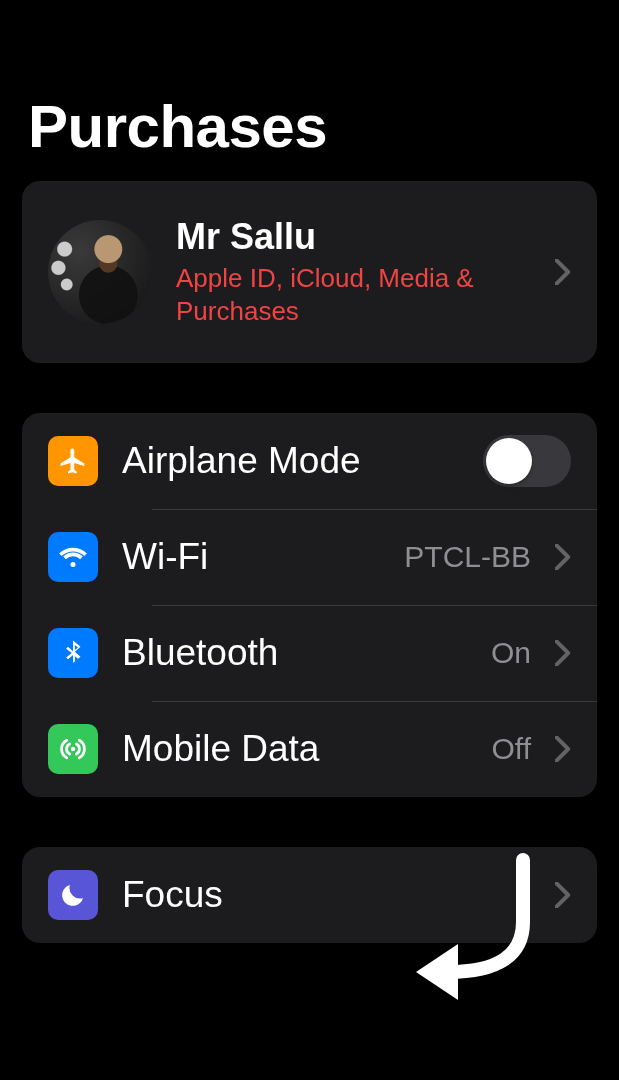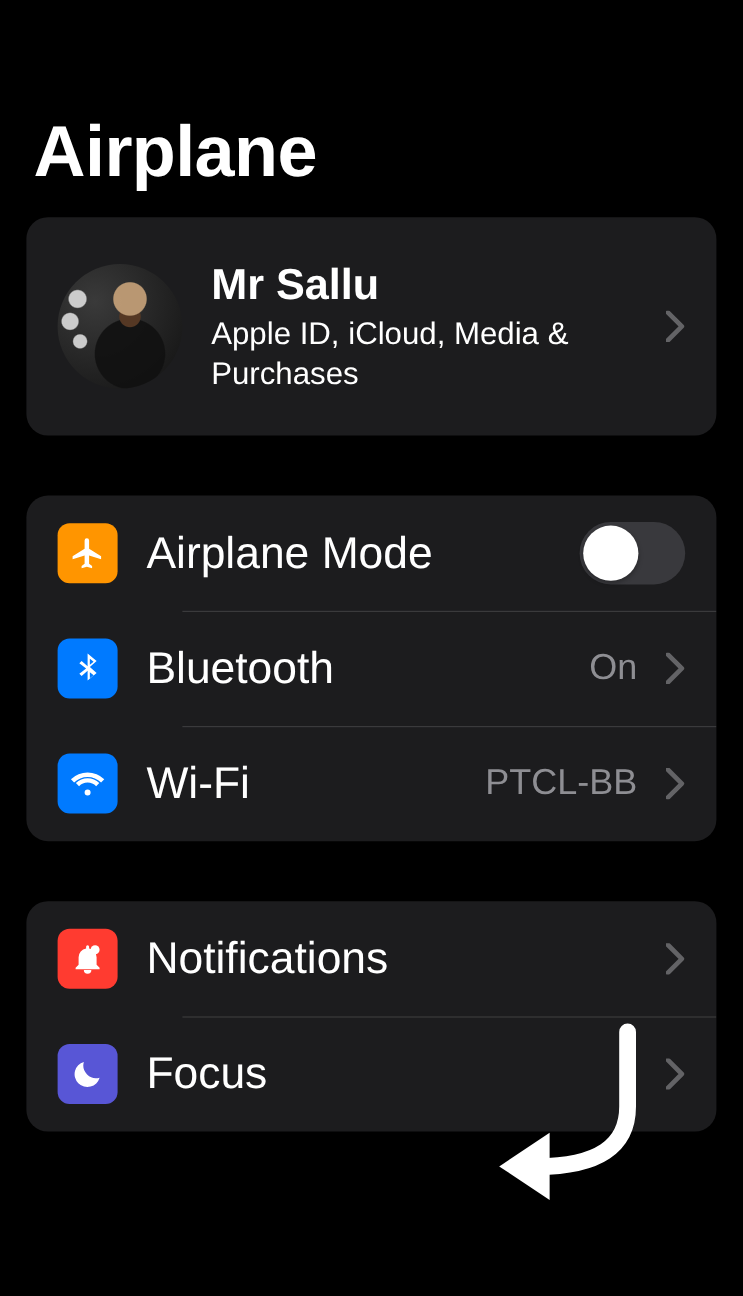--- a/index.html
+++ b/index.html
@@ -82,21 +82,21 @@
       radial-gradient(circle at 58% 42%, #5a3a24 0 10%, transparent 11%),
       radial-gradient(circle at 58% 72%, #111 0 30%, transparent 31%),
       radial-gradient(circle at 16% 28%, #ddd 0 6%, transparent 7%),
       radial-gradient(circle at 10% 46%, #ddd 0 6%, transparent 7%),
       radial-gradient(circle at 18% 62%, #ddd 0 5%, transparent 6%);
     mix-blend-mode: normal;
     opacity:0.9;
   }
   .profile-text { display: flex; flex-direction: column; gap: 6px; flex:1; }
   .profile-name { font-size: 36px; font-weight: 700; line-height:1.1;}
-  .profile-sub  { font-size: 26px; color: #ffffff; line-height:1.25; max-width: 320px;}
+  .profile-sub  { font-size: 26px; color: #ef4444; line-height:1.25; max-width: 320px;}
   .icon-box {
     width: 50px;
     height: 50px;
     border-radius: 10px;
     display: flex;
     align-items: center;
     justify-content: center;
     flex: 0 0 auto;
   }
   .icon-box svg { width: 30px; height: 30px; display:block; }
@@ -135,21 +135,21 @@
   .bg-indigo { background: var(--indigo); }
   
   .annotation-arrow {
     position: absolute;
     pointer-events: none;
   }
 </style>
 </head>
 <body>
 
-<div class="page-title">Airplane</div>
+<div class="page-title">Purchases</div>
 
 <div class="group">
   <div class="row profile-row">
     <div class="avatar"></div>
     <div class="profile-text">
       <div class="profile-name">Mr Sallu</div>
       <div class="profile-sub">Apple ID, iCloud, Media &amp; Purchases</div>
     </div>
     <span class="chevron">
       <svg viewBox="0 0 12 20">
@@ -167,62 +167,68 @@
         </svg>
     </span>
     <span class="row-label">Airplane Mode</span>
     <span class="toggle">
         <span class="knob"></span>
       </span>
   </div>
   <div class="row">
     <span class="icon-box bg-blue">
       <svg viewBox="0 0 24 24">
+          <path fill="#fff" d="M12 20a2 2 0 1 0 0-4 2 2 0 0 0 0 4zm-5.7-6.3a8 8 0 0 1 11.4 0l2.1-2.1a11 11 0 0 0-15.6 0l2.1 2.1zM.9 9.1a16 16 0 0 1 22.2 0l-2.1 2.1a13 13 0 0 0-18 0L.9 9.1z"></path>
+        </svg>
+    </span>
+    <span class="row-label">Wi-Fi</span>
+    <span class="row-value">PTCL-BB</span>
+    <span class="chevron">
+        <svg viewBox="0 0 12 20">
+          <path d="M1 1 L10 10 L1 19" fill="none" stroke="#636366" stroke-width="3" stroke-linecap="round" stroke-linejoin="round"></path>
+        </svg>
+      </span>
+  </div>
+  <div class="row">
+    <span class="icon-box bg-blue">
+      <svg viewBox="0 0 24 24">
           <path fill="#fff" d="M12 2l6 5-4.5 4 4.5 4-6 5V13.5L8 17l-1.5-1.5L11 12 6.5 8.5 8 7l4 3.5V2zm1.5 3.5v4L16 7.5l-2.5-2zm0 9v4l2.5-2-2.5-2z"></path>
         </svg>
     </span>
     <span class="row-label">Bluetooth</span>
     <span class="row-value">On</span>
     <span class="chevron">
         <svg viewBox="0 0 12 20">
           <path d="M1 1 L10 10 L1 19" fill="none" stroke="#636366" stroke-width="3" stroke-linecap="round" stroke-linejoin="round"></path>
         </svg>
       </span>
   </div>
   <div class="row">
-    <span class="icon-box bg-blue">
-      <svg viewBox="0 0 24 24">
-          <path fill="#fff" d="M12 20a2 2 0 1 0 0-4 2 2 0 0 0 0 4zm-5.7-6.3a8 8 0 0 1 11.4 0l2.1-2.1a11 11 0 0 0-15.6 0l2.1 2.1zM.9 9.1a16 16 0 0 1 22.2 0l-2.1 2.1a13 13 0 0 0-18 0L.9 9.1z"></path>
-        </svg>
-    </span>
-    <span class="row-label">Wi-Fi</span>
-    <span class="row-value">PTCL-BB</span>
+    <span class="icon-box bg-green">
+      <svg viewBox="0 0 24 24">
+          <g fill="none" stroke="#fff" stroke-width="2.2" stroke-linecap="round">
+            <path d="M7 5a8 8 0 0 0 0 14"></path>
+            <path d="M17 5a8 8 0 0 1 0 14"></path>
+            <path d="M9.3 8a4.5 4.5 0 0 0 0 8"></path>
+            <path d="M14.7 8a4.5 4.5 0 0 1 0 8"></path>
+          </g>
+          <circle cx="12" cy="12" r="1.8" fill="#fff"></circle>
+        </svg>
+    </span>
+    <span class="row-label">Mobile Data</span>
+    <span class="row-value">Off</span>
     <span class="chevron">
         <svg viewBox="0 0 12 20">
           <path d="M1 1 L10 10 L1 19" fill="none" stroke="#636366" stroke-width="3" stroke-linecap="round" stroke-linejoin="round"></path>
         </svg>
       </span>
   </div>
 </div>
 
 <div class="group" style="margin-bottom:0;">
-  <div class="row">
-    <span class="icon-box bg-red">
-      <svg viewBox="0 0 24 24">
-          <path fill="#fff" d="M12 22a2.5 2.5 0 0 0 2.5-2.5h-5A2.5 2.5 0 0 0 12 22zm6-6V11a6 6 0 0 0-5-5.9V4a1 1 0 0 0-2 0v1.1A6 6 0 0 0 6 11v5l-2 2v1h16v-1l-2-2z"></path>
-          <circle cx="17" cy="6" r="3" fill="#fff"></circle>
-        </svg>
-    </span>
-    <span class="row-label">Notifications</span>
-    <span class="chevron">
-        <svg viewBox="0 0 12 20">
-          <path d="M1 1 L10 10 L1 19" fill="none" stroke="#636366" stroke-width="3" stroke-linecap="round" stroke-linejoin="round"></path>
-        </svg>
-      </span>
-  </div>
   <div class="row">
     <span class="icon-box bg-indigo">
       <svg viewBox="0 0 24 24">
           <path fill="#fff" d="M20 14.5A8.5 8.5 0 0 1 9.5 4a8.5 8.5 0 1 0 10.5 10.5z"></path>
         </svg>
     </span>
     <span class="row-label">Focus</span>
     <span class="chevron">
         <svg viewBox="0 0 12 20">
           <path d="M1 1 L10 10 L1 19" fill="none" stroke="#636366" stroke-width="3" stroke-linecap="round" stroke-linejoin="round"></path>

